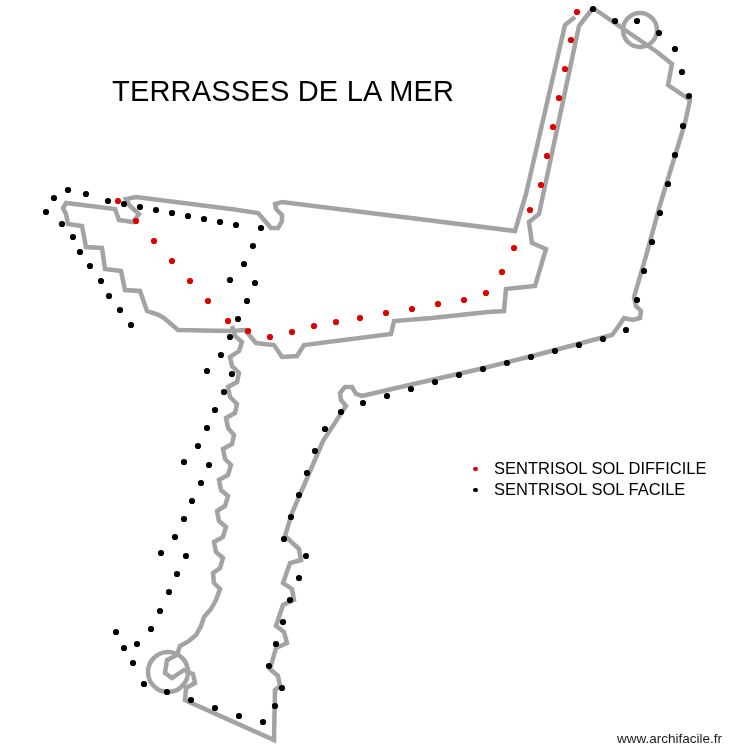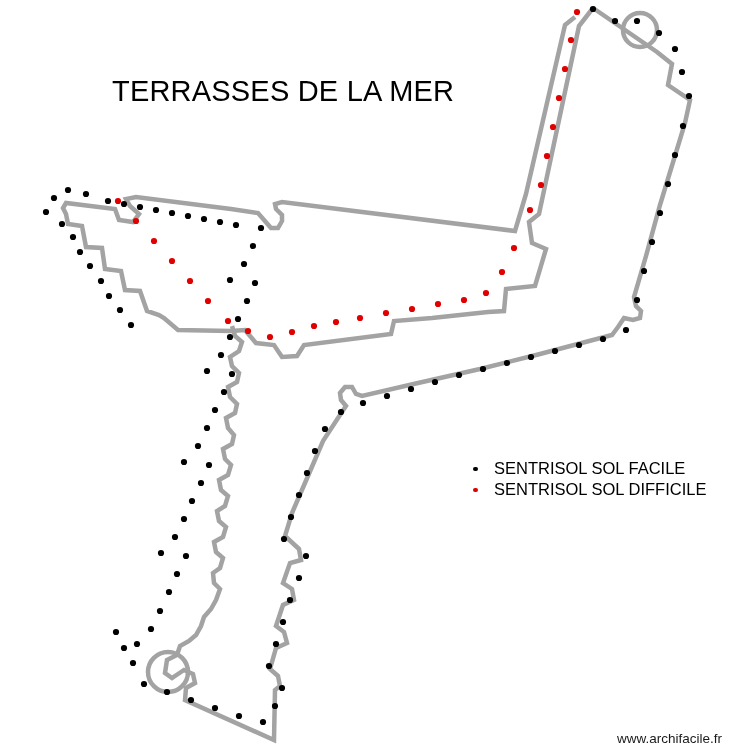--- a/index.html
+++ b/index.html
@@ -223,24 +223,24 @@
         <circle cx="170" cy="281" r="3.1" fill="#e00000"></circle>
         <circle cx="152" cy="261" r="3.1" fill="#e00000"></circle>
         <circle cx="134" cy="241" r="3.1" fill="#e00000"></circle>
         <circle cx="116" cy="221" r="3.1" fill="#e00000"></circle>
         <circle cx="98" cy="201" r="3.1" fill="#e00000"></circle>
       </g>
   </svg>
 
   <div class="legend">
     <div class="legend-row">
+      <span class="legend-swatch red"></span>
+      <span class="legend-label">SENTRISOL SOL DIFFICILE</span>
+    </div>
+    <div class="legend-row">
       <span class="legend-swatch black"></span>
       <span class="legend-label">SENTRISOL SOL FACILE</span>
     </div>
-    <div class="legend-row">
-      <span class="legend-swatch red"></span>
-      <span class="legend-label">SENTRISOL SOL DIFFICILE</span>
-    </div>
   </div>
 
   <div class="footer">www.archifacile.fr</div>
 
 </div>
 
 </body></html>

